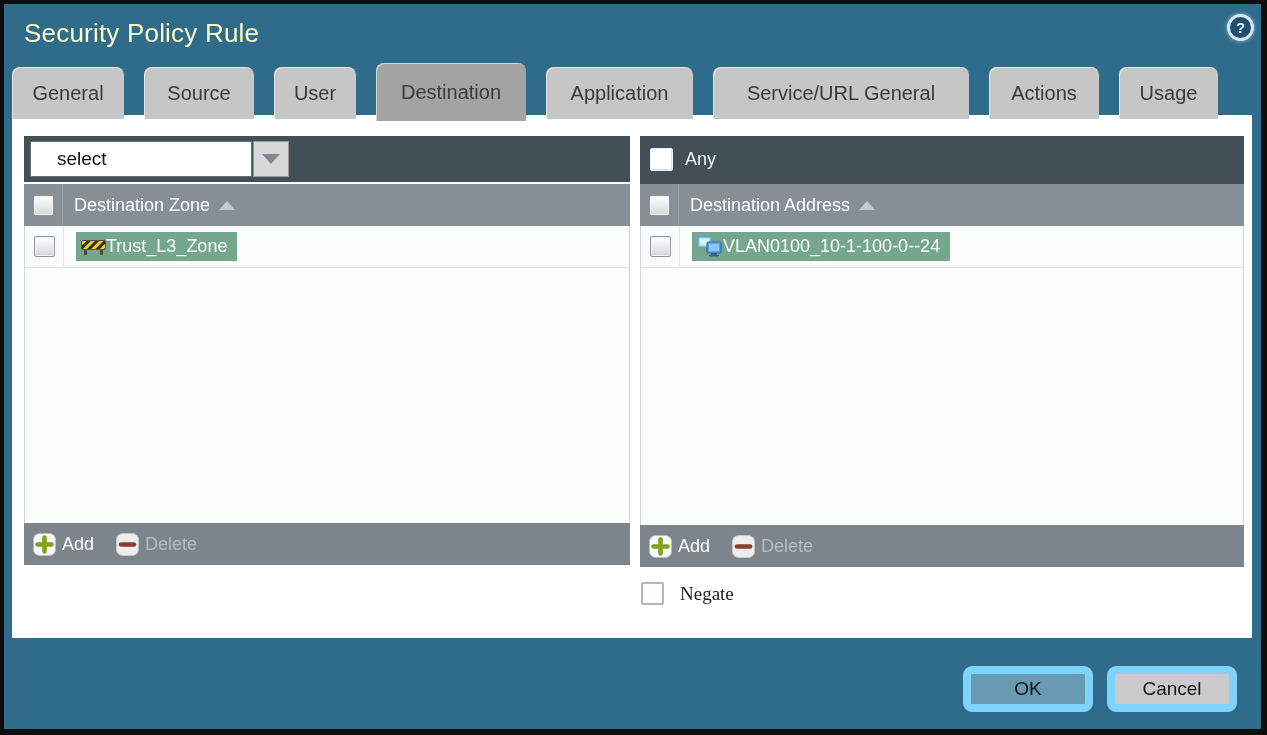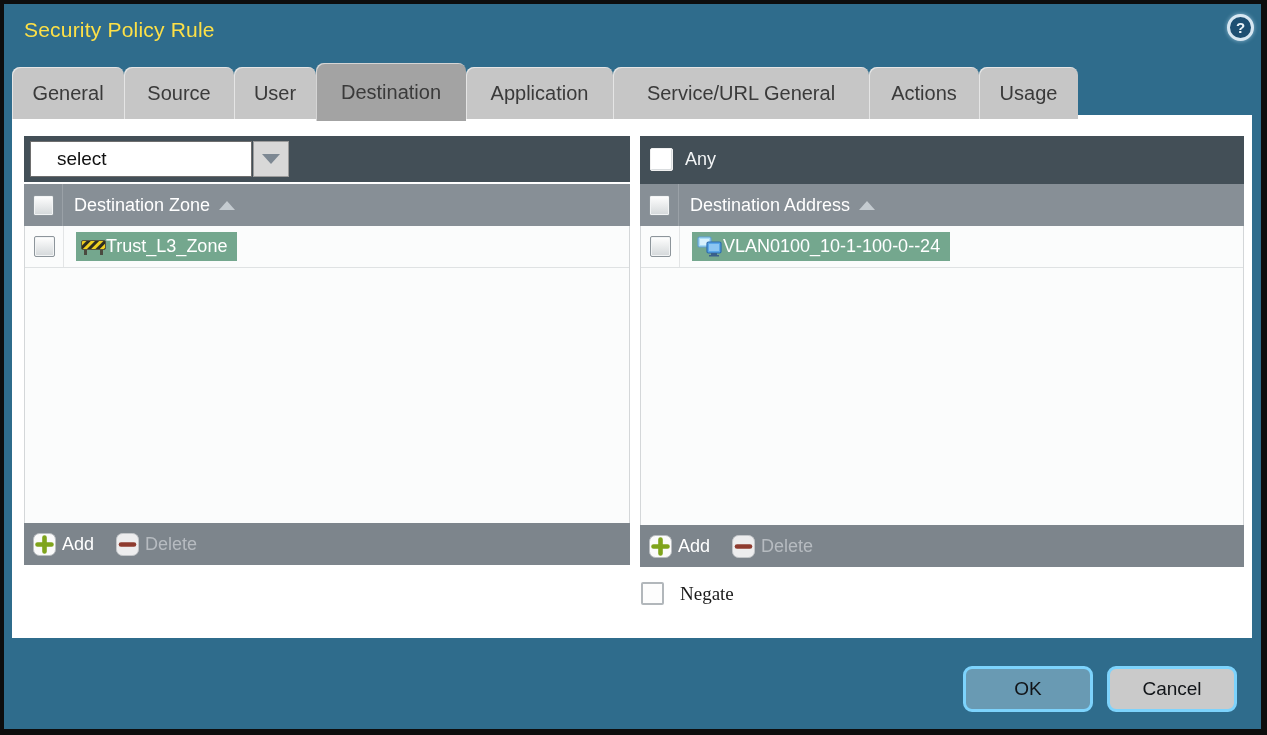--- a/index.html
+++ b/index.html
@@ -1,27 +1,27 @@
 <!DOCTYPE html>
 <html><head>
 <meta charset="utf-8">
 <style>
   * { margin:0; padding:0; box-sizing:border-box; }
   html,body { width:1267px; height:735px; }
   body { font-family:"Liberation Sans", sans-serif; background:#0d0d0d; position:relative; overflow:hidden; }
 
   .dialog { position:absolute; left:4px; top:4px; width:1257px; height:725px; background:#2f6c8c; }
 
-  .title { position:absolute; left:20px; top:14px; color:#fde047; font-size:21px; letter-spacing:.2px; }
+  .title { position:absolute; left:20px; top:14px; color:#fef9c3; font-size:26px; letter-spacing:.2px; }
 
   .help { position:absolute; left:1223px; top:10px; width:27px; height:27px; border-radius:50%;
           background:#1e4f72; border:3px solid #d7e7f2; color:#eef6fb; font-size:15px; font-weight:bold;
           display:flex; align-items:center; justify-content:center; box-shadow:0 0 4px rgba(180,215,235,.7); cursor:pointer; }
 
-  .tabs { position:absolute; left:8px; top:59px; display:flex; align-items:flex-end; gap:0; z-index:3; }
+  .tabs { position:absolute; left:8px; top:59px; display:flex; align-items:flex-end; gap:20px; z-index:3; }
   .tab { height:52px; background:#c6c6c6; border-radius:8px 8px 0 0; color:#3a3a3a; font-size:20px;
          display:flex; align-items:center; justify-content:center; cursor:pointer;
          box-shadow:inset 1px 1px 0 rgba(255,255,255,.55); }
   .tab.active { height:58px; background:#a3a3a3; margin-bottom:-2px; z-index:4;text-align:center; }
 
   .content { position:absolute; left:8px; top:111px; width:1240px; height:523px; background:#ffffff; z-index:2; }
 
   .panel { position:absolute; display:flex; flex-direction:column; }
   .panel-zone    { left:12px;  top:21px; width:606px; height:429px; }
   .panel-address { left:628px; top:21px; width:604px; height:431px; }
@@ -65,21 +65,21 @@
   .pfooter { height:42px; background:#7d858c; display:flex; align-items:center; gap:8px; padding-left:9px; }
   .ibtn { display:inline-flex; align-items:center; gap:6px; cursor:pointer; }
   .ibtn .txt-on { color:#ffffff; font-size:18px; }
   .ibtn.disabled { cursor:default; }
   .ibtn.disabled .txt-off { color:#b6bbc0; font-size:18px; }
   .ibtn + .ibtn { margin-left:14px; }
 
   .negate-row { position:absolute; left:629px; top:467px; display:flex; align-items:center; gap:16px; }
   .negate-row .lbl { color:#1a1a1a; font-size:19px;font-family:Liberation Serif, serif; }
 
-  .btn { position:absolute; top:662px; width:130px; height:46px; border-radius:9px; border:3px solid #7dd3fc;
+  .btn { position:absolute; top:662px; width:130px; height:46px; border-radius:9px; border:8px solid #7dd3fc;
          font-size:19px; color:#111418; display:flex; align-items:center; justify-content:center; cursor:pointer; }
   .btn-ok { left:959px; background:#699ab3; }
   .btn-cancel { left:1103px; background:#cacaca; }
 
   svg { display:block; }
 </style>
 </head>
 <body>
 
 <div class="dialog">

